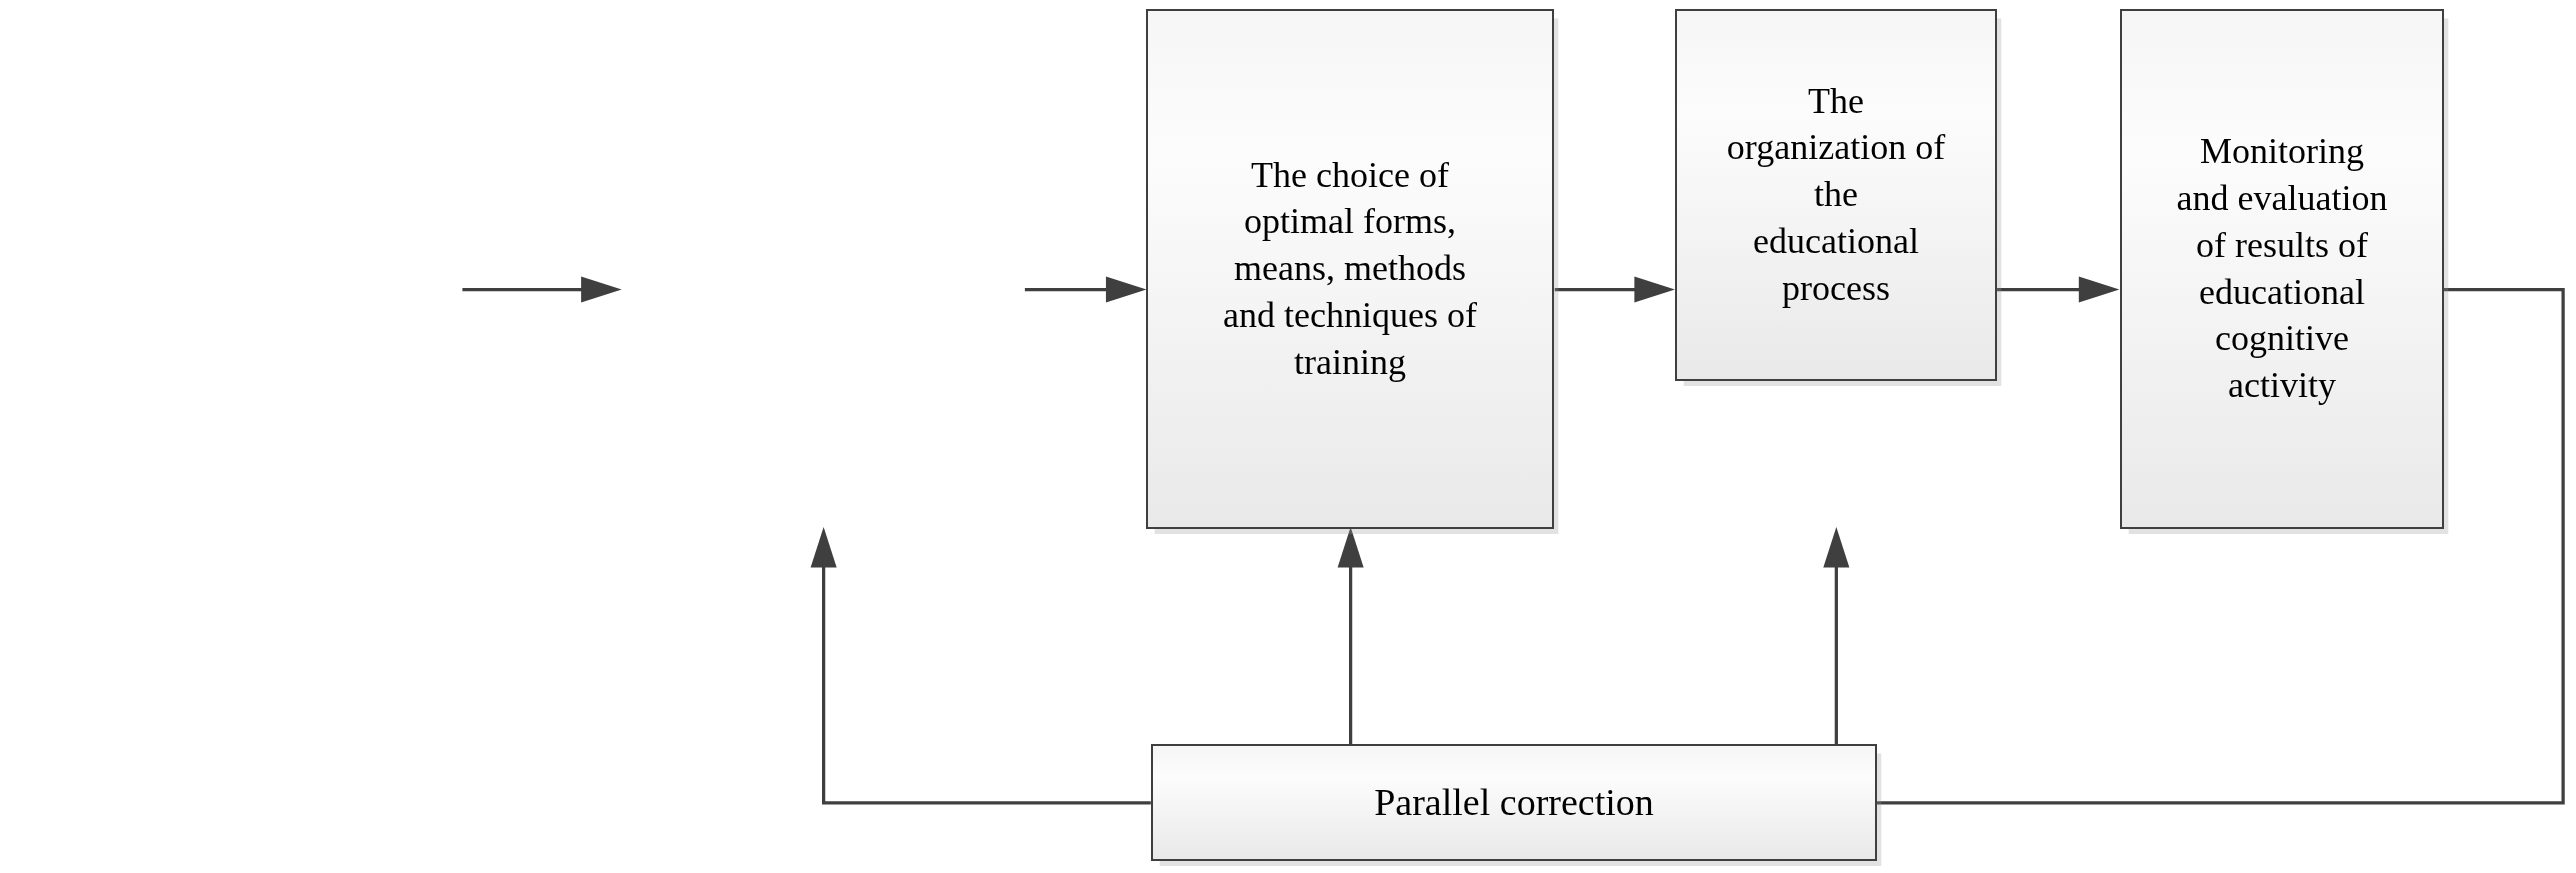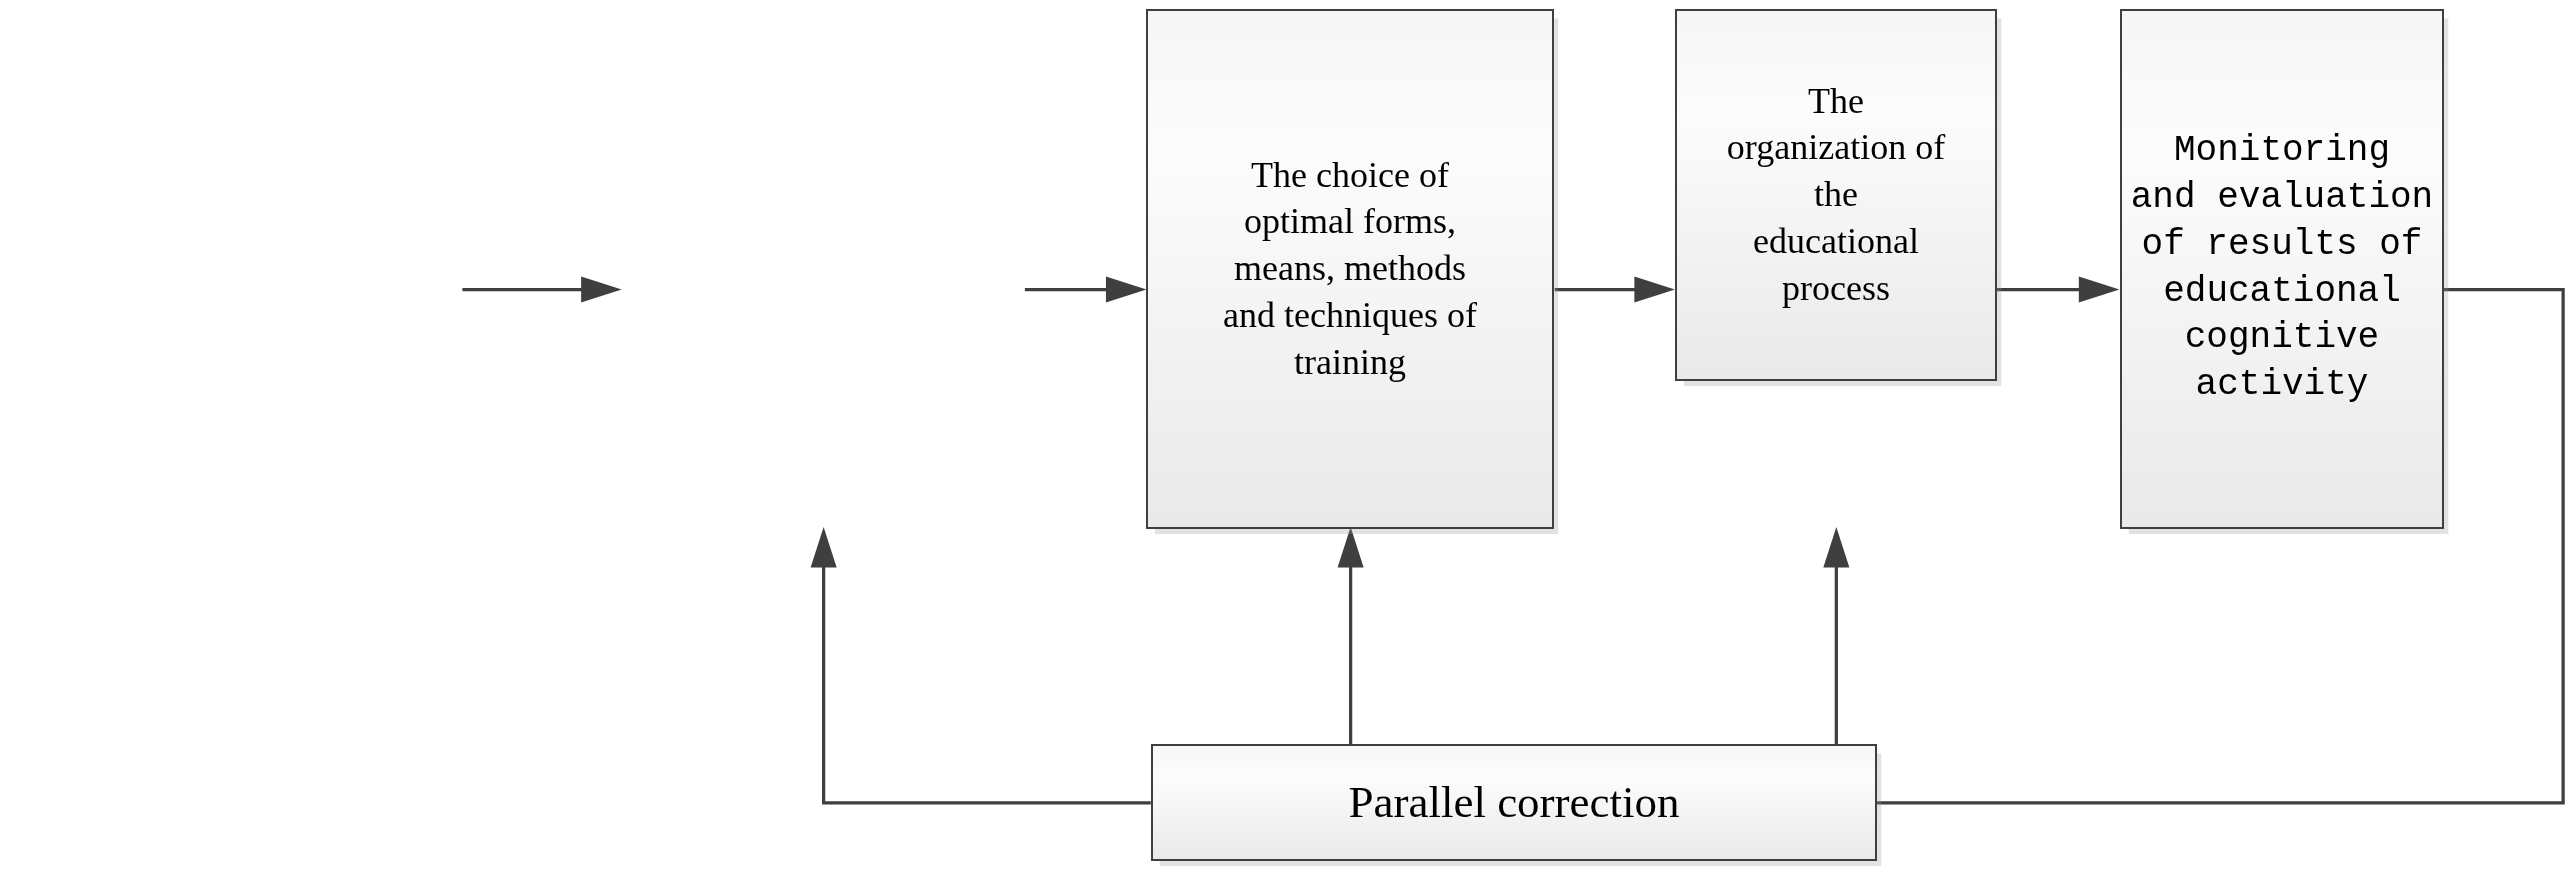--- a/index.html
+++ b/index.html
@@ -47,24 +47,24 @@
   .box-text {
     white-space: pre-line;
     font-size: 36px;
     line-height: 1.3;
     padding: 0 2.9px;
   }
   #box1 { left: 7.2px;   top: 8.7px;   width: 455px;  height: 520px; }
   #box2 { left: 621px;  top: 8.7px;   width: 403px;  height: 520px; }
   #box3 { left: 1146px; top: 8.7px;   width: 408px;  height: 520px; }
   #box4 { left: 1675px; top: 8.7px;   width: 322px;  height: 372px; }
-  #box5 { left: 2120px; top: 8.7px;   width: 324px;  height: 520px; font-family: Liberation Mono, monospace; }
+  #box5 { left: 2120px; top: 8.7px;   width: 324px;  height: 520px; }
   #correction { left: 1151px; top: 744px; width: 726px; height: 117px; }
   #correction .box-text {
-    font-size: 45px;
+    font-size: 38px;
     line-height: 1.15;
   }
 </style>
 </head>
 <body>
 
 <div id="canvas">
 
   <svg id="connectors" width="2576" height="873" viewBox="0 0 3557 1206" aria-hidden="true">
 

